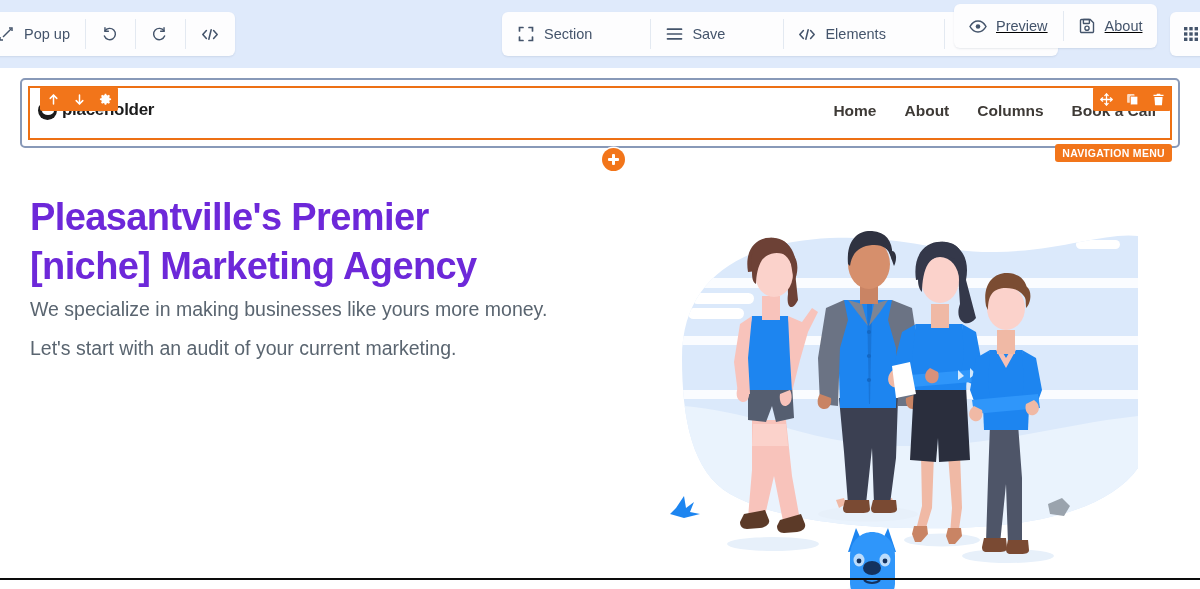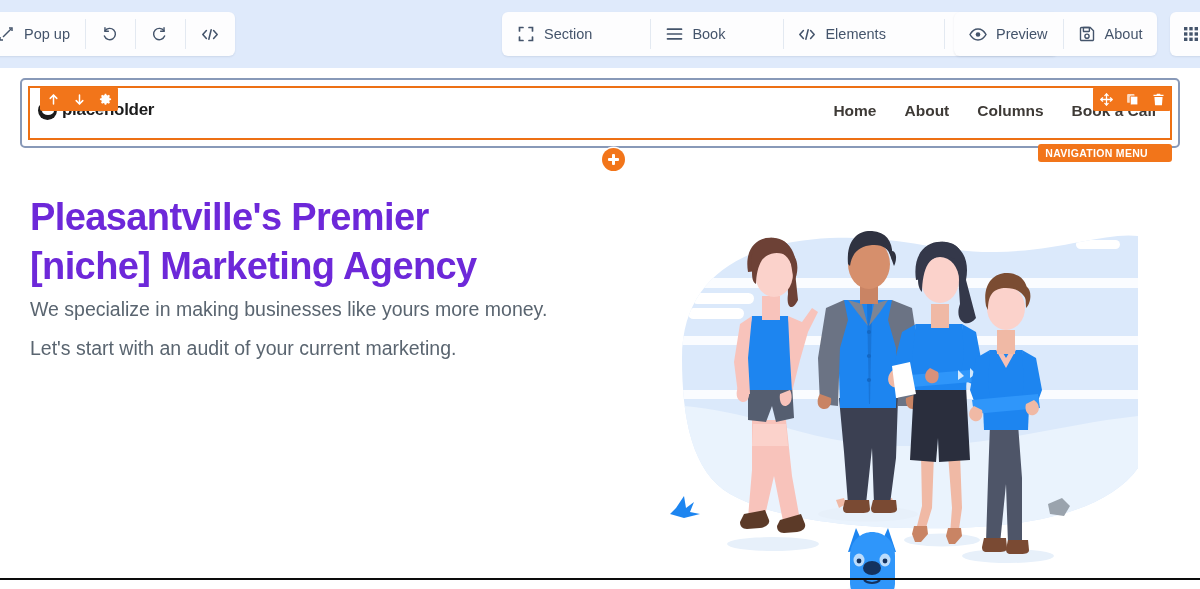--- a/index.html
+++ b/index.html
@@ -40,21 +40,21 @@
     content: ""; position: absolute; left: 0; top: 7px;
     width: 1px; height: 30px; background: #e3e9f1;
   }
   .tb-btn.icon-only { padding: 0 16px; }
   .tb-icon { display: flex; align-items: center; justify-content: center; width: 18px; height: 18px; }
   .tb-icon svg { display: block; }
 
   
   .tb-left { position: absolute; left: -18px; top: 12px; }
   .tb-center { position: absolute; left: 502px; top: 12px; gap: 43px; }
-  .tb-right { position: absolute; left: 954px; top: 12px; }
+  .tb-right { position: absolute; left: 954px; top: 4px; text-decoration: underline; }
   .tb-far-right { position: absolute; left: 1170px; top: 12px; }
   .tb-far-right .tb-btn { padding: 0 12px; }
 
   
   .canvas {
     position: absolute; left: 0; top: 68px;
     width: 1200px; height: 521px;
     background: #ffffff;
   }
 
@@ -116,21 +116,21 @@
     cursor: pointer;
   }
   .ob-btn svg { display: block; }
 
   .elem-tag {
     position: absolute; right: -2px; top: 56px;
     background: #f2751a;
     color: #ffffff;
     font-size: 10.5px; font-weight: 700;
     letter-spacing: .3px;
-    padding: 3px 24px 3px 7px;
+    padding: 3px 7px 3px 7px;
     border-radius: 3px;
     white-space: nowrap;
     z-index: 12;
   }
 
   
   .add-btn {
     position: absolute; left: 580px; top: 68px;
     width: 23px; height: 23px; border-radius: 50%;
     background: #f2751a;
@@ -222,21 +222,21 @@
       <span>Section</span>
     </div>
     <div class="tb-btn">
       <span class="tb-icon">
         <svg width="17" height="14" viewBox="0 0 17 14" stroke="#44546b" stroke-width="1.7" stroke-linecap="round">
           <path d="M1.5 2.2 H15.5"></path>
             <path d="M1.5 7 H15.5"></path>
             <path d="M1.5 11.8 H15.5"></path>
         </svg>
       </span>
-      <span>Book</span>
+      <span>Save</span>
     </div>
     <div class="tb-btn">
       <span class="tb-icon">
         <svg width="19" height="15" viewBox="0 0 20 15" fill="none" stroke="#44546b" stroke-width="1.7" stroke-linecap="round" stroke-linejoin="round">
           <path d="M6 3 L2 7.5 L6 12"></path>
             <path d="M14 3 L18 7.5 L14 12"></path>
             <path d="M11.3 2.2 L8.7 12.8"></path>
         </svg>
       </span>
       <span>Elements</span>

